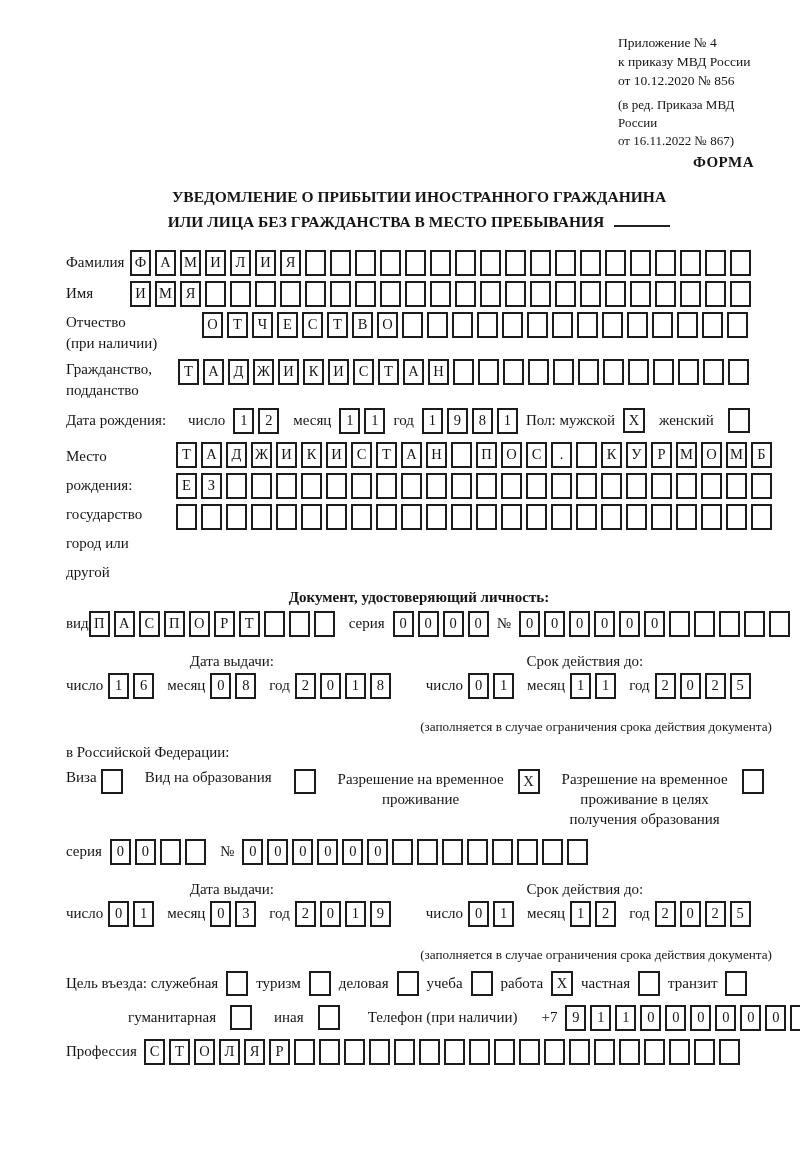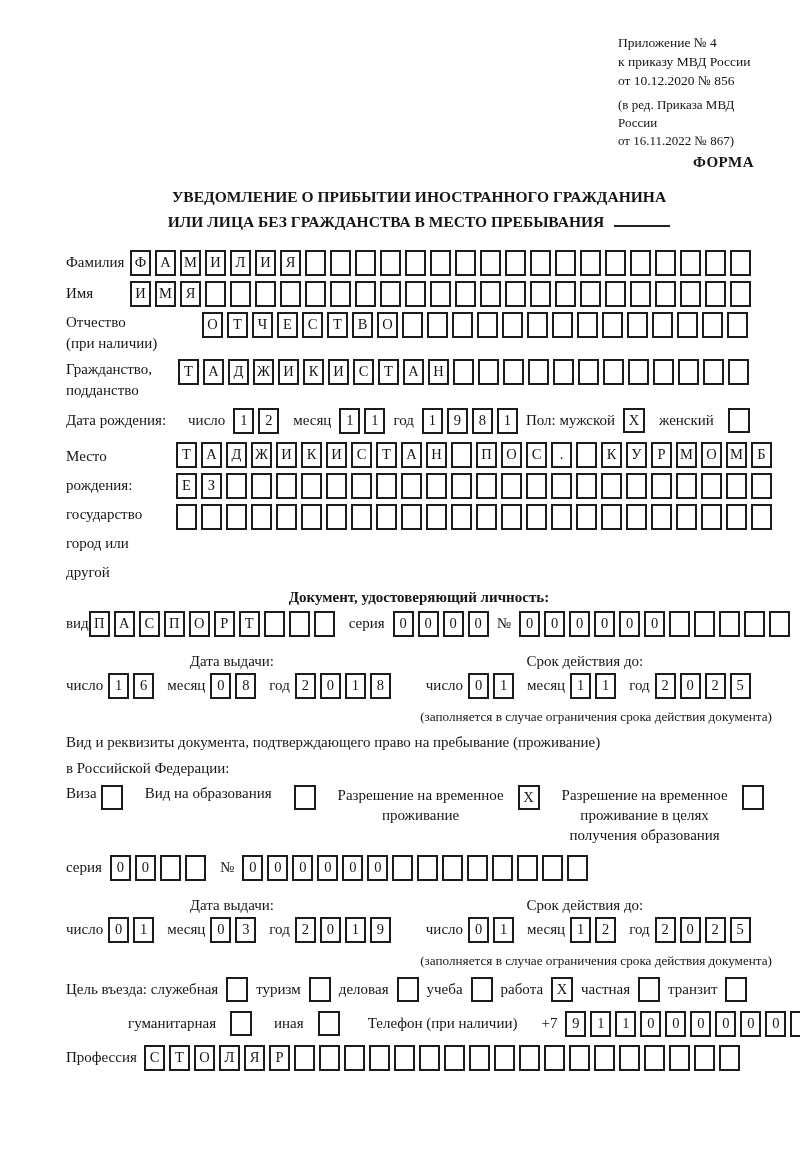--- a/index.html
+++ b/index.html
@@ -51,21 +51,21 @@
 
   .center-bold { text-align:center; font-weight:bold; font-size:15px; margin-top:9px; }
 
   
   .date-pair { display:flex; margin-top:16px; }
   .dg-left { width:47%; } .dg-right { width:53%; }
   .date-title { text-align:center; font-size:15px; }
   .date-cells { display:flex; align-items:center; margin-top:3px; }
   .date-cells .lbl { margin-right:5px; }
   .date-cells .cells { margin-right:13px; }
-  .note { text-align:right; font-size:13.2px; margin-top:10px; }
+  .note { text-align:right; font-size:13.2px; margin-top:20px; }
 
   .plain { font-size:15px; margin-top:9px; }
   .multi { text-align:center; font-size:15px; line-height:20px; }
 </style>
 </head>
 <body>
 
 <div class="page">
 
   <div class="appendix">
@@ -405,21 +405,20 @@
             <span class="cell">2</span>
             <span class="cell">0</span>
             <span class="cell">2</span>
             <span class="cell">5</span>
           </span>
       </div>
     </div>
   </div>
   <div class="note">(заполняется в случае ограничения срока действия документа)</div>
 
-  <div class="plain">Вид и реквизиты документа, подтверждающего право на пребывание (проживание)</div>
   <div class="plain">в Российской Федерации:</div>
 
   <div class="frow top" style="margin-top:8px;">
     <span class="lbl">Виза</span>
     <span class="checkbox" style="margin-left:4px;"></span>
     <span class="lbl gap-l">Вид на образования</span>
     <span class="checkbox gap-l"></span>
     <span class="multi gap-l">
       <span>Разрешение на временное</span><br>
       <span>проживание</span>

